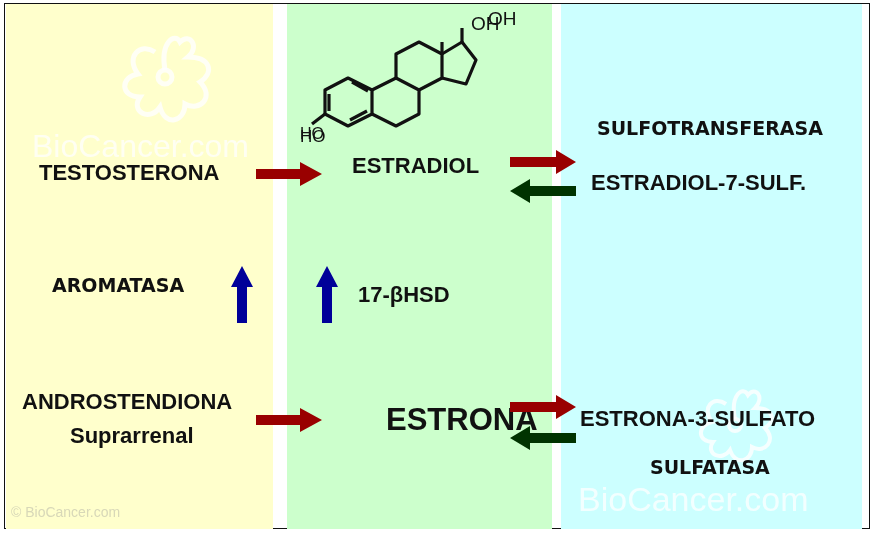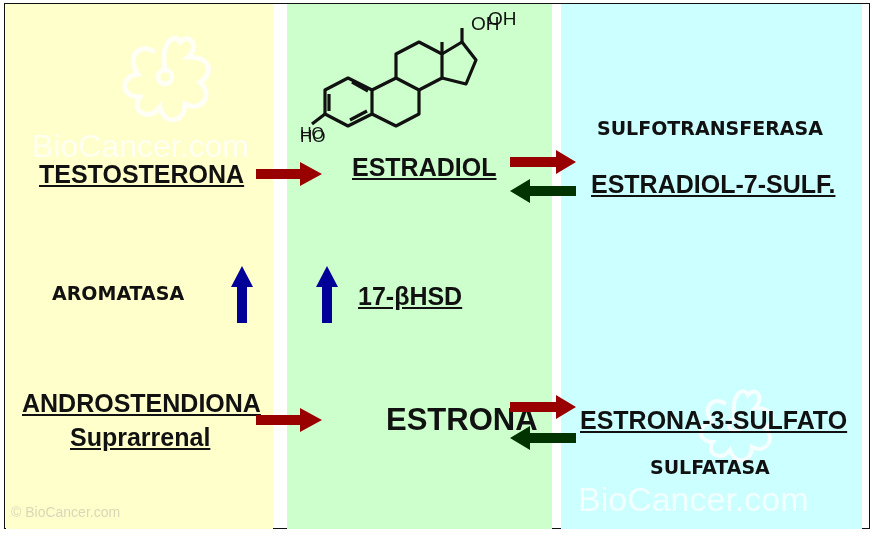--- a/index.html
+++ b/index.html
@@ -3,21 +3,21 @@
 <meta charset="utf-8">
 <style>
   html,body{margin:0;padding:0;background:#fff;}
   body{width:877px;height:537px;position:relative;overflow:hidden;font-family:"Liberation Sans",sans-serif;}
   .frame{position:absolute;left:4px;top:3px;width:866px;height:526px;border:1.5px solid #111;background:#fff;box-sizing:border-box;}
   .col{position:absolute;top:4px;height:525px;}
   .col-yellow{left:6px;width:267px;background:#ffffcc;}
   .col-green{left:287px;width:265px;background:#ccffcc;}
   .col-cyan{left:561px;width:301px;background:#ccffff;}
   .t{position:absolute;color:#111;font-weight:bold;white-space:nowrap;}
-  .big{font-size:25px;text-decoration:underline;}
+  .big{font-size:22px;}
   .enz{font-size:19px;font-family:"DejaVu Sans",sans-serif;}
   .wm{position:absolute;color:rgba(255,255,255,0.75);font-size:32px;font-family:"Liberation Sans",sans-serif;white-space:nowrap;}
   .copy{position:absolute;left:11px;top:504px;font-size:14px;color:#d8d8b8;}
   .arrow{position:absolute;}
 </style>
 </head>
 <body>
 
 <div class="frame"></div>
 <div class="col col-yellow"></div>
@@ -65,21 +65,21 @@
 
 <div class="t big" style="left:39px;top:160px;">TESTOSTERONA</div>
 <div class="t big" style="left:352px;top:153px;">ESTRADIOL</div>
 <div class="t big" style="left:591px;top:170px;">ESTRADIOL-7-SULF.</div>
 <div class="t big" style="left:22px;top:389px;">ANDROSTENDIONA</div>
 <div class="t big" style="left:70px;top:423px;">Suprarrenal</div>
 <div class="t" style="left:348px;top:402px;font-size:31px;margin-left:38px;">ESTRONA</div>
 <div class="t big" style="left:580px;top:406px;text-align:center;">ESTRONA-3-SULFATO</div>
 
 <div class="t enz" style="left:597px;top:117px;">SULFOTRANSFERASA</div>
-<div class="t enz" style="left:52px;top:282px;">AROMATASA</div>
+<div class="t enz" style="left:52px;top:274px;">AROMATASA</div>
 <div class="t big" style="left:358px;top:282px;">17-βHSD</div>
 <div class="t enz" style="left:650px;top:456px;text-align:right;">SULFATASA</div>
 
 <svg class="arrow" style="left:256px;top:160px" width="68" height="28">
     <path d="M0 9 H44 V2 L66 14 L44 26 V19 H0 Z" fill="#990000"></path>
   </svg>
 <svg class="arrow" style="left:256px;top:406px" width="68" height="28">
     <path d="M0 9 H44 V2 L66 14 L44 26 V19 H0 Z" fill="#990000"></path>
   </svg>
 <svg class="arrow" style="left:510px;top:148px" width="68" height="28">

